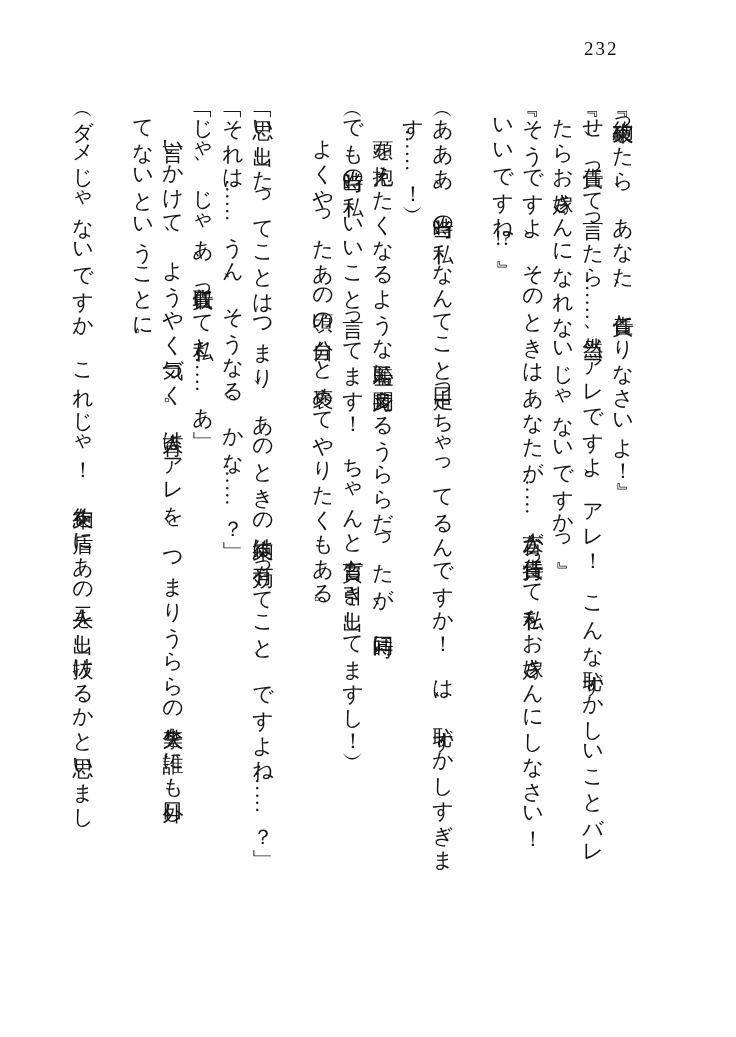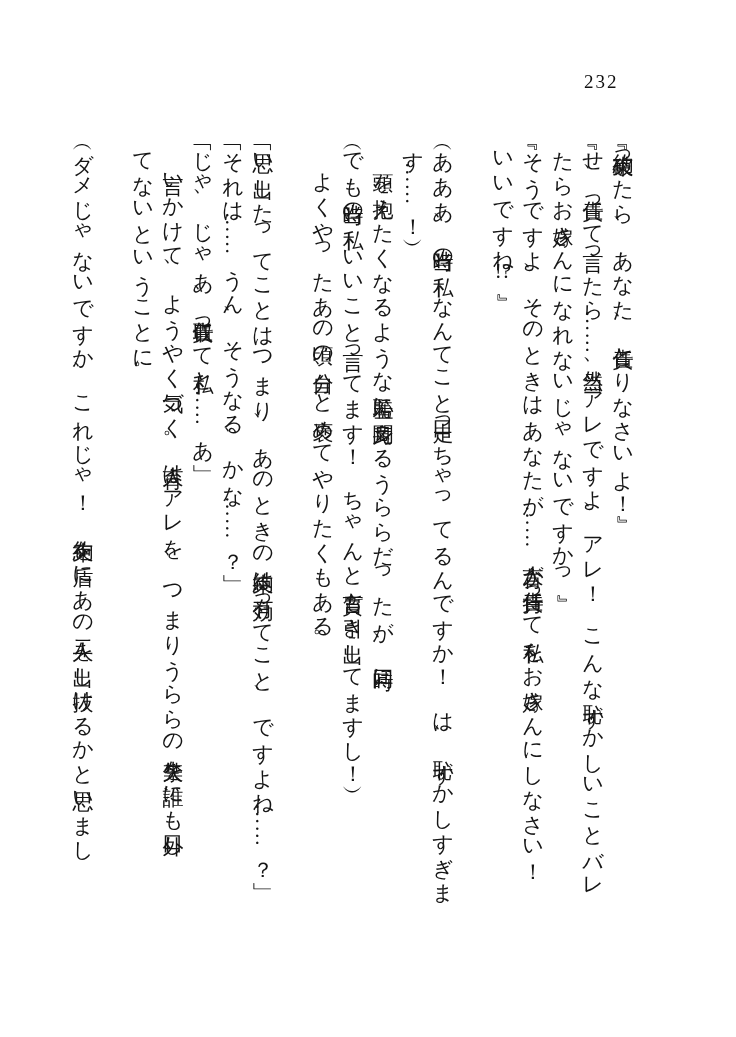--- a/index.html
+++ b/index.html
@@ -10,21 +10,20 @@
     overflow: hidden;
     background: #ffffff;
   }
   .page {
     position: relative;
     width: 736px;
     height: 756px;
     background: #ffffff;
     font-family: "Liberation Serif", "DejaVu Serif", serif;
     color: #1a1a1a;
-    margin-top: 33px;
   }
   .page-number {
     position: absolute;
     top: 38px;
     left: 584px;
     font-size: 19px;
     letter-spacing: 2px;
     color: #111111;
   }
   .text-block {

